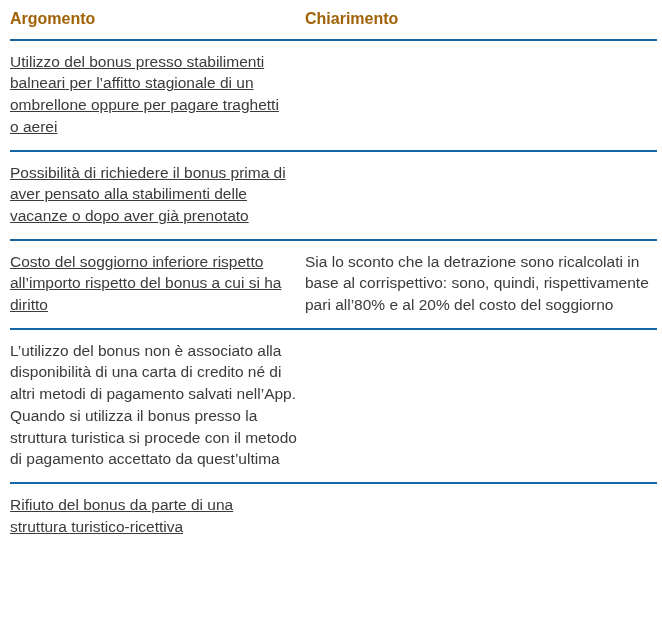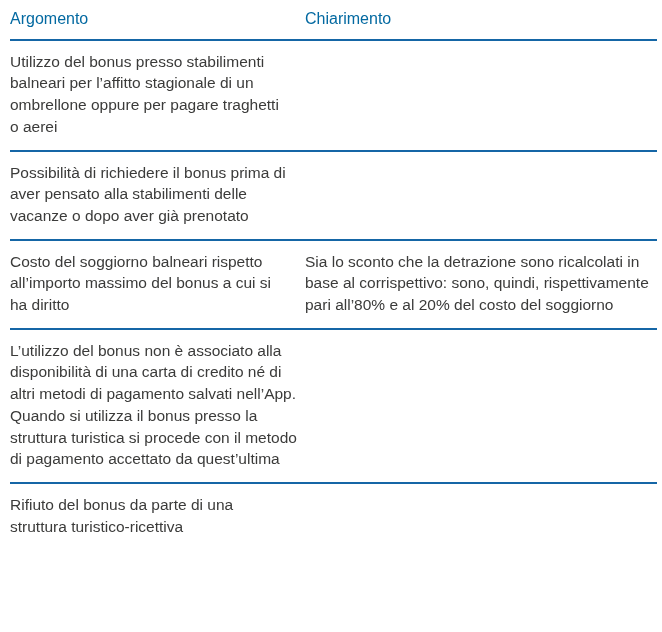--- a/index.html
+++ b/index.html
@@ -22,37 +22,38 @@
   .tbl {
     width: 100%;
   }
   .tbl-header {
     display: grid;
     grid-template-columns: 295px 1fr;
     border-bottom: 2px solid #1566a6;
     padding: 8px 0 9px 0;
   }
   .tbl-header .hcell {
-    color: #0369a1;
-    font-weight: 400;
+    color: #a16207;
+    font-weight: 700;
     font-size: 16px;
   }
   .tbl-row {
     display: grid;
     grid-template-columns: 295px 1fr;
     border-bottom: 2px solid #1566a6;
   }
   .tbl-row:last-child {
     border-bottom: none;
   }
   .cell {
     padding: 10px 0 12px 0;
   }
   .cell.arg {
     padding-right: 14px;
+    text-decoration: underline;
   }
 </style>
 </head>
 <body>
 
 <div class="page">
   <div class="tbl">
 
     <div class="tbl-header">
       <div class="hcell">Argomento</div>
@@ -61,21 +62,21 @@
 
     <div class="tbl-row">
       <div class="cell arg">Utilizzo del bonus presso stabilimenti balneari per l’affitto stagionale di un ombrellone oppure per pagare traghetti o aerei</div>
     </div>
 
     <div class="tbl-row">
       <div class="cell arg">Possibilità di richiedere il bonus prima di aver pensato alla stabilimenti delle vacanze o dopo aver già prenotato</div>
     </div>
 
     <div class="tbl-row">
-      <div class="cell arg">Costo del soggiorno balneari rispetto all’importo massimo del bonus a cui si ha diritto</div>
+      <div class="cell arg">Costo del soggiorno inferiore rispetto all’importo rispetto del bonus a cui si ha diritto</div>
       <div class="cell chi">Sia lo sconto che la detrazione sono ricalcolati in base al corrispettivo: sono, quindi, rispettivamente pari all’80% e al 20% del costo del soggiorno</div>
     </div>
 
     <div class="tbl-row">
       <div class="cell chi">L’utilizzo del bonus non è associato alla disponibilità di una carta di credito né di altri metodi di pagamento salvati nell’App. Quando si utilizza il bonus presso la struttura turistica si procede con il metodo di pagamento accettato da quest’ultima</div>
     </div>
 
     <div class="tbl-row">
       <div class="cell arg">Rifiuto del bonus da parte di una struttura turistico-ricettiva</div>
     </div>

